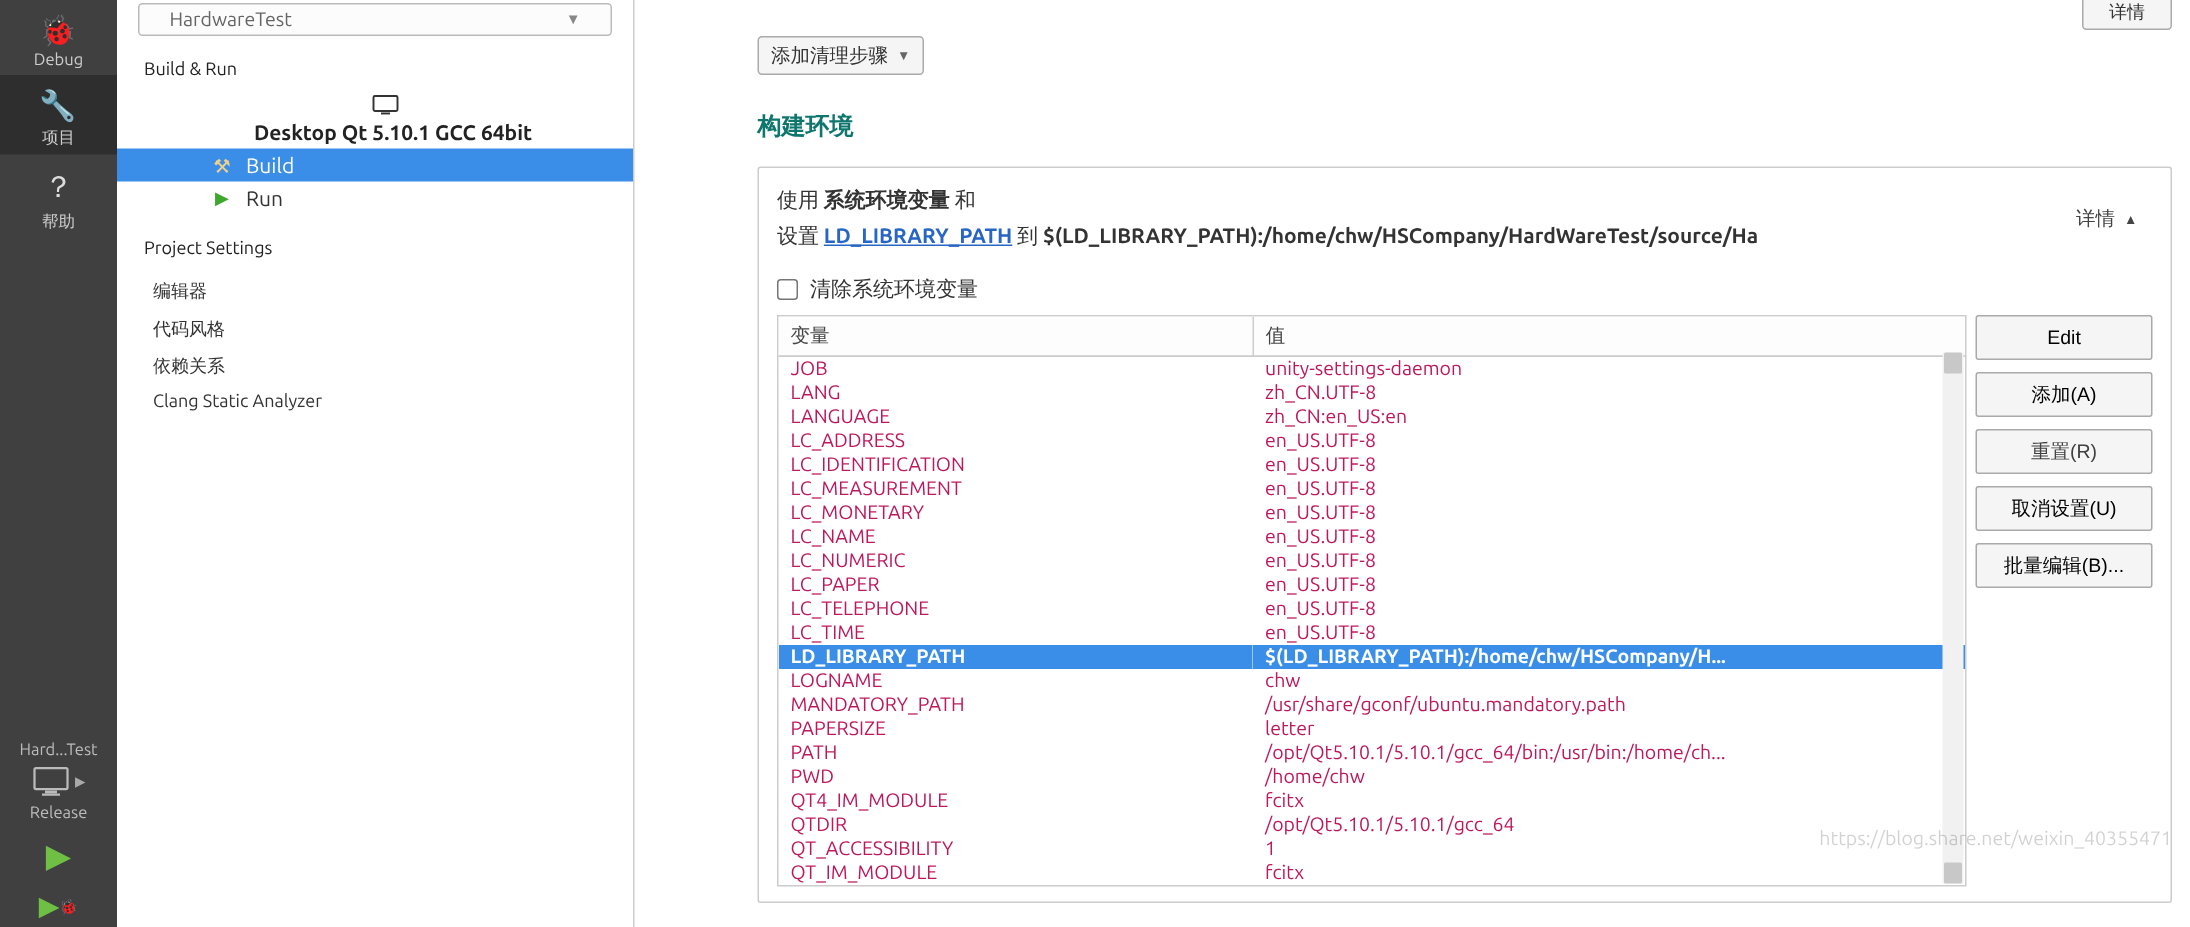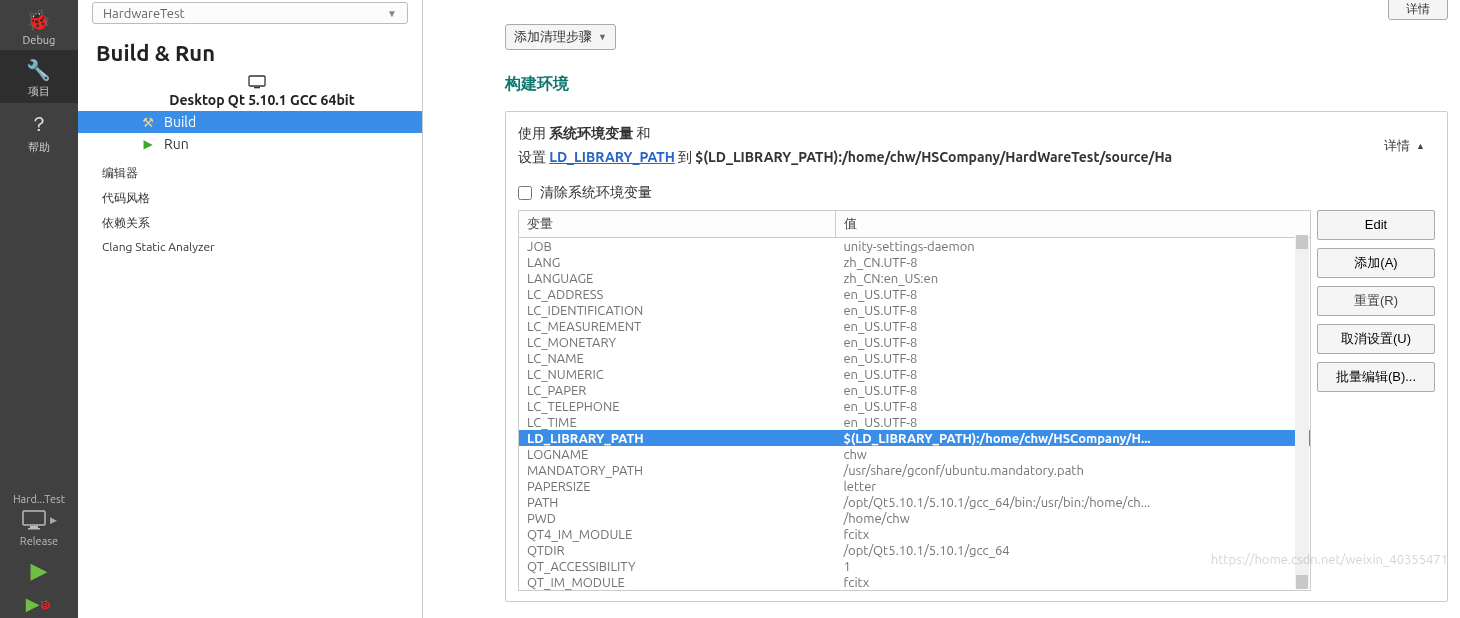--- a/index.html
+++ b/index.html
@@ -14,24 +14,24 @@
     .spacer { flex: 1; }
     .kit-item { color: #bbb; text-align: center; font-size: 11px; padding: 4px 2px; }
     .kit-monitor { display: flex; align-items: center; justify-content: center; margin: 4px 0; }
     .kit-monitor svg { width: 26px; height: 22px; }
     .kit-caret { color: #aaa; font-size: 9px; margin-left: 3px; }
     .run-glyph { color: #6fbf44; font-size: 22px; text-align: center; cursor: pointer; padding: 6px 0; }
     .debug-glyph { color: #6fbf44; font-size: 18px; text-align: center; cursor: pointer; padding: 4px 0; position: relative; }
 
     
     .sidebar { position: absolute; left: 78px; top: 0; width: 345px; height: 618px; background: #fff; border-right: 1px solid #ccc; }
-    .project-combo { margin: 2px 14px 8px 14px; height: 22px; border: 1px solid #bbb; border-radius: 3px; display: flex; align-items: center; padding: 0 10px; background: #fcfcfc; position: relative; }
+    .project-combo { margin: 2px 14px 8px 14px; height: 22px; border: 1px solid #bbb; border-radius: 3px; display: flex; align-items: center; padding: 0 20px; background: #fcfcfc; position: relative; }
     .project-combo .combo-text { flex: 1; color: #666; font-size: 13px; }
     .project-combo .combo-arrow { color: #888; font-size: 10px; }
-    .section-title { font-weight: bold; font-size: 22px; margin: 16px 18px 10px; color: #222; }
+    .section-title { font-weight: normal; font-size: 12px; margin: 16px 18px 10px; color: #222; }
     .kit-row { display: flex; align-items: center; font-weight: bold; font-size: 14px; margin: 0 0 3px 24px; color: #222; flex-direction: column; }
     .kit-row .mon-icon { margin-right: 10px; }
     .tree-item { display: flex; align-items: center; font-size: 14px; padding: 3px 0 3px 60px; cursor: pointer; color: #333; }
     .tree-item.selected { background: #3b8ee8; color: #fff; }
     .tree-item .t-glyph { width: 20px; display: inline-flex; justify-content: center; margin-right: 6px; }
     .hammer { color: #c8822a; font-size: 13px; }
     .tree-item.selected .hammer { color: #f5d08a; }
     .play { color: #3ea82e; font-size: 12px; }
     .settings-list { margin: 6px 0 0 24px; }
     .settings-list div { font-size: 12px; padding: 4px 0; color: #333; cursor: pointer; }
@@ -49,21 +49,21 @@
     .env-link { color: #2766c4; text-decoration: underline; font-weight: bold; }
     .details-toggle { display: flex; align-items: center; padding: 0 10px; color: #444; cursor: pointer; font-size: 13px; }
     .details-toggle .caret { margin-left: 6px; font-size: 9px; }
     .clear-row { margin: 14px 0 8px; display: flex; align-items: center; font-size: 14px; }
     .clear-row input { margin-right: 8px; width: 14px; height: 14px; }
     .table-wrap { display: flex; gap: 6px; }
     .table-scroll { flex: 1; border: 1px solid #ccc; max-height: 400px; overflow: hidden; position: relative; }
     .env-table { width: 100%; border-collapse: collapse; font-size: 13px; }
     .env-table th { text-align: left; font-weight: normal; padding: 4px 8px; border-bottom: 1px solid #ccc; background: #fdfdfd; color: #444; }
     .env-table th:first-child { border-right: 1px solid #ccc; width: 40%; }
-    .env-table td { padding: 1px 8px; color: #737373; white-space: nowrap; overflow: hidden; text-overflow: ellipsis; max-width: 0; }
+    .env-table td { padding: 1px 8px; color: #be185d; white-space: nowrap; overflow: hidden; text-overflow: ellipsis; max-width: 0; }
     .env-table tr.sel td { background: #3b8ee8; color: #fff; font-weight: bold; }
     .scrollbar-v { position: absolute; top: 24px; right: 1px; bottom: 1px; width: 14px; background: #f1f1f1; }
     .thumb { position: absolute; left: 1px; right: 1px; top: 0; height: 14px; background: #c8c8c8; border-radius: 1px; }
     .thumb.bot { top: auto; bottom: 0; }
     .btn-col { width: 118px; display: flex; flex-direction: column; gap: 8px; }
     .btn-col button { height: 30px; border: 1px solid #aaa; border-radius: 2px; background: #f5f5f5; font-size: 13px; cursor: pointer; padding: 0 6px; }
     .btn-col button:disabled { color: #404040; }
     .watermark { position: absolute; right: 12px; bottom: 8px; color: rgba(0,0,0,0.18); font-size: 13px; pointer-events: none; }
   </style>
 </head>
@@ -117,20 +117,21 @@
     <span>Desktop Qt 5.10.1 GCC 64bit</span>
   </div>
   <div class="tree-item selected">
     <span class="t-glyph hammer">⚒</span>
     <span>Build</span>
   </div>
   <div class="tree-item">
     <span class="t-glyph play">▶</span>
     <span>Run</span>
   </div>
+  <div class="section-title">Project Settings</div>
   <div class="settings-list">
     <div>编辑器</div>
     <div>代码风格</div>
     <div>依赖关系</div>
     <div>Clang Static Analyzer</div>
   </div>
 </div>
 
 <div class="main">
   <div class="top-btn">详情</div>
@@ -272,14 +273,14 @@
       <div class="btn-col">
         <button>Edit</button>
         <button>添加(A)</button>
         <button disabled="">重置(R)</button>
         <button>取消设置(U)</button>
         <button>批量编辑(B)...</button>
       </div>
     </div>
   </div>
 
-  <div class="watermark">https://home.csdn.net/weixin_40355471</div>
+  <div class="watermark">https://blog.share.net/weixin_40355471</div>
 </div>
 
 </body></html>

